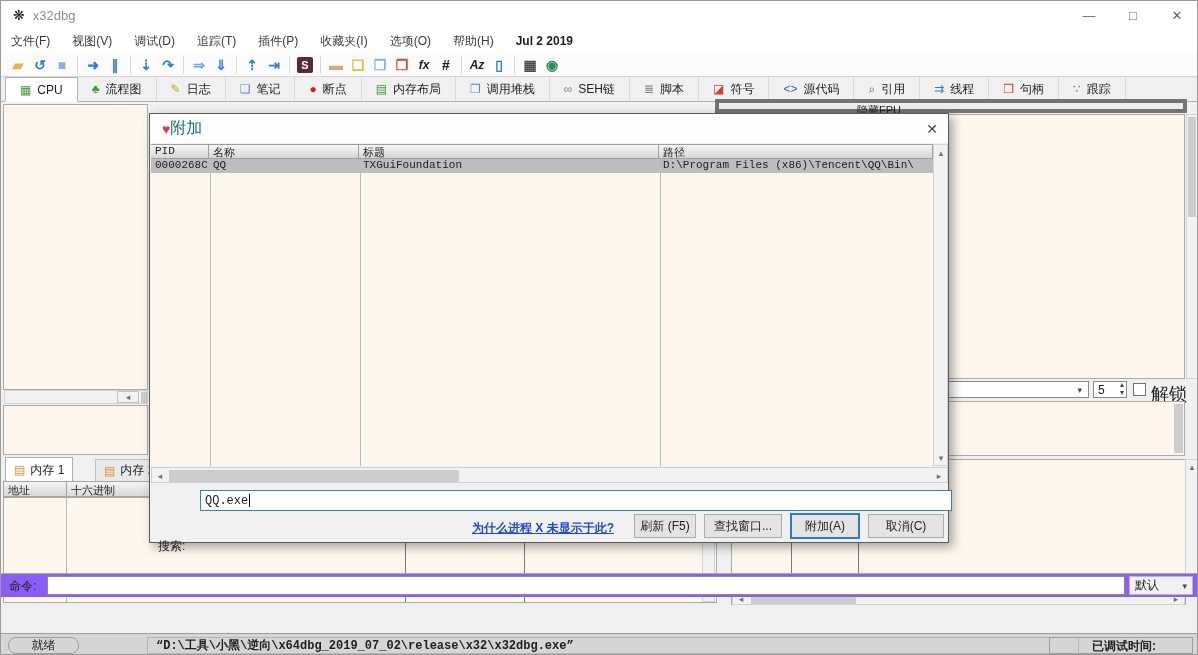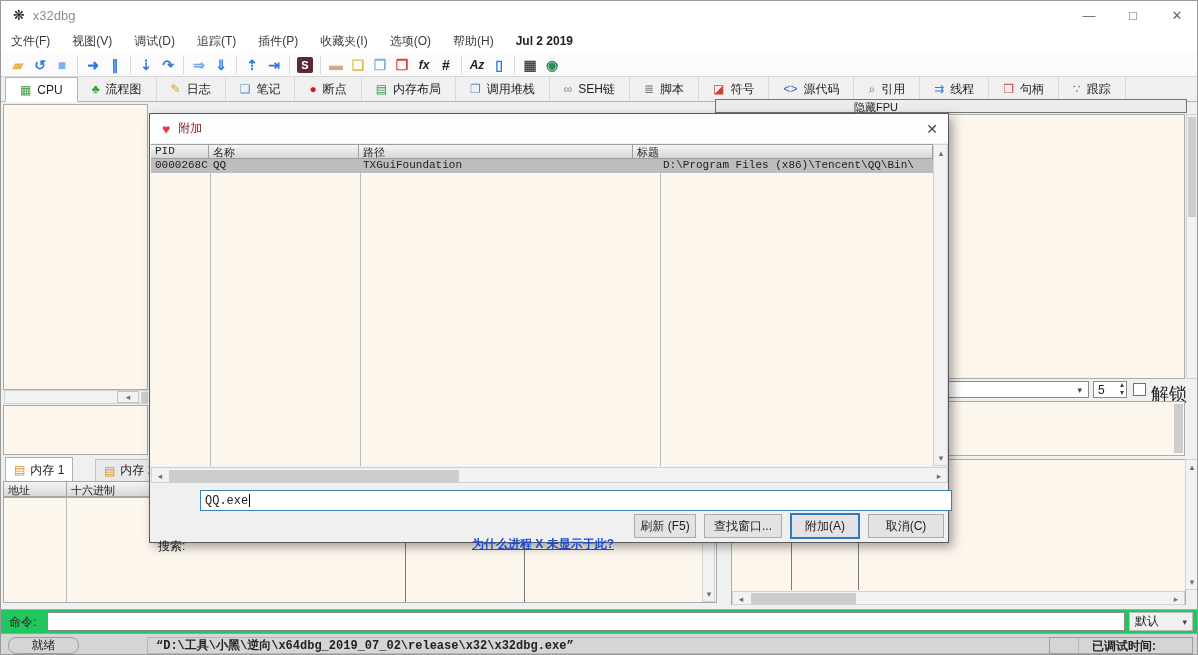--- a/index.html
+++ b/index.html
@@ -36,21 +36,21 @@
   .sbtrack { background:#F2F2F2; border:1px solid #D2D2D2; }
   .sbthumb { background:#CDCDCD; }
   .sbarrow { color:#707070; font-size:9px; display:flex; align-items:center; justify-content:center; background:#F2F2F2; }
   .hdrrow { background:linear-gradient(#F4F4F4,#D8D8D8); border:1px solid #A5A5A5; display:flex; font-family:"Liberation Mono", monospace; font-size:11px; }
   .hdrcell { border-right:1px solid #A5A5A5; padding:1px 4px; white-space:nowrap; overflow:hidden; }
   
   .memtab { position:absolute; display:flex; align-items:center; gap:5px; padding:0 8px; font-size:12px; }
   .memtab.active { background:#FFFFFF; border:1px solid #B0B0B0; border-bottom:none; }
   .memtab.inactive { background:#E9E9E9; border:1px solid #C2C2C2; }
   
-  #cmdbar { left:0; top:608px; width:1198px; height:24px; background:#22c55e; border-top:1px solid #ABABAB; }
+  #cmdbar { left:0; top:572px; width:1198px; height:24px; background:#8b5cf6; border-top:1px solid #ABABAB; }
   #cmd-input { position:absolute; left:46px; top:2px; width:1078px; height:19px; background:#FFFFFF; border:1px solid #8A8A8A; }
   #cmd-profile { position:absolute; left:1128px; top:2px; width:64px; height:19px; background:#F0F0F0; border:1px solid #B9B9B9; display:flex; align-items:center; padding:0 5px; }
   
   #statusbar { left:0; top:632px; width:1198px; height:23px; background:#D5D5D5; border-top:1px solid #9E9E9E; font-size:12px; }
   .statbox { position:absolute; top:3px; height:17px; border:1px solid #9E9E9E; display:flex; align-items:center; }
   
   #dialog { left:148px; top:112px; width:800px; height:430px; background:#F0F0F0; border:1px solid #5A5A5A; box-shadow:4px 4px 10px rgba(0,0,0,0.35); z-index:10; }
   #dlg-title { position:absolute; left:0; top:0; width:798px; height:29px; background:#FDFDFD; display:flex; align-items:center; }
   #dlg-close { position:absolute; right:0; top:0; width:32px; height:29px; display:flex; align-items:center; justify-content:center; color:#444; font-size:14px; }
   .dtblhdr { position:absolute; left:1px; top:30px; width:782px; height:15px; background:linear-gradient(#F6F6F6,#D6D6D6); border-top:1px solid #9E9E9E; border-bottom:1px solid #9E9E9E; display:flex; font-family:"Liberation Mono", monospace; font-size:11px; }
@@ -186,21 +186,21 @@
       </div>
     </div>
 
   <div class="abs panel" style="left:2px;top:103px;width:145px;height:286px;"></div>
   <div class="abs sbtrack" style="left:3px;top:389px;width:143px;height:14px;">
     <div class="abs sbarrow" style="left:112px;top:0;width:22px;height:12px;border:1px solid #C2C2C2;">◂</div>
     <div class="abs sbthumb" style="left:136px;top:1px;width:7px;height:11px;"></div>
   </div>
   <div class="abs panel" style="left:2px;top:404px;width:145px;height:50px;"></div>
 
-  <div class="abs" style="left:714px;top:98px;width:472px;height:14px;background:#ECECEC;border:1px solid #737373;">
+  <div class="abs" style="left:714px;top:98px;width:472px;height:14px;background:#ECECEC;border:4px solid #737373;">
     <span class="abs" style="left:138px;top:0px;font-size:11px;color:#222;">隐藏FPU</span>
   </div>
 
   <div class="abs panel" style="left:714px;top:113px;width:470px;height:265px;"></div>
   <div class="abs sbtrack" style="left:1185px;top:113px;width:12px;height:265px;">
     <div class="abs sbthumb" style="left:1px;top:2px;width:8px;height:100px;"></div>
   </div>
 
   <div class="abs" style="left:714px;top:380px;width:374px;height:17px;background:#FFFFFF;border:1px solid #8A8A8A;">
     <span class="abs" style="right:6px;top:3px;font-size:9px;color:#444;">▾</span>
@@ -247,29 +247,29 @@
   </div>
   <div class="abs sbtrack" style="left:731px;top:590px;width:453px;height:14px;">
     <div class="abs sbarrow" style="left:1px;top:1px;width:14px;height:11px;">◂</div>
     <div class="abs sbthumb" style="left:18px;top:1px;width:105px;height:11px;"></div>
     <div class="abs sbarrow" style="right:1px;top:1px;width:14px;height:11px;">▸</div>
   </div>
 
   <div id="dialog" class="abs">
     <div id="dlg-title">
       <span style="margin-left:12px;color:#E03A4E;font-size:14px;">♥</span>
-      <span style="margin-left:8px;font-size:12px;color:#7f1d1d;">附加</span>
+      <span style="margin-left:0;font-size:16px;color:#0f766e;">附加</span>
     </div>
     <div id="dlg-close">✕</div>
 
     <div class="dtblhdr" id="dlg-tbl-head">
         <div class="hc" style="width: 58px;">PID</div>
         <div class="hc" style="width: 150px;">名称</div>
+        <div class="hc" style="width: 300px;">标题</div>
         <div class="hc" style="width: 274px;">路径</div>
-        <div class="hc" style="width: 300px;">标题</div>
       </div>
     <div class="dtblrow" id="dlg-tbl-row">
         <div class="rc" style="width: 58px;">0000268C</div>
         <div class="rc" style="width: 150px;">QQ</div>
         <div class="rc" style="width: 300px;">TXGuiFoundation</div>
         <div class="rc" style="width: 274px;">D:\Program Files (x86)\Tencent\QQ\Bin\</div>
       </div>
     <div class="abs" style="left:1px;top:59px;width:782px;height:293px;background:#FCF6ED;">
       <div class="abs vline" style="left:59px;top:0;height:293px;background:#B9B9B9;"></div>
       <div class="abs vline" style="left:209px;top:0;height:293px;background:#B9B9B9;"></div>
@@ -286,21 +286,21 @@
     </div>
 
     <div class="abs" style="left:8px;top:376px;width:786px;height:22px;">
       <span style="position:absolute;left:0;top:4px;margin-top:44px;">搜索:</span>
       <div id="search-input">
         <span>QQ.exe</span>
           <span class="caret"></span>
       </div>
     </div>
 
-    <a id="dlg-link" class="abs" style="left:322px;top:422px;" href="#">为什么进程 X 未显示于此?</a>
+    <a id="dlg-link" class="abs" style="left:322px;top:406px;" href="#">为什么进程 X 未显示于此?</a>
     <div class="btn abs" style="left:484px;top:400px;width:62px;height:24px;">刷新 (F5)</div>
     <div class="btn abs" style="left:554px;top:400px;width:78px;height:24px;">查找窗口...</div>
     <div class="btn default abs" style="left:640px;top:399px;width:70px;height:26px;">附加(A)</div>
     <div class="btn abs" style="left:718px;top:400px;width:76px;height:24px;">取消(C)</div>
   </div>
 
   <div id="cmdbar" class="abs">
     <span class="abs" style="left:8px;top:4px;">命令:</span>
     <div id="cmd-input"><span></span></div>
     <div id="cmd-profile">

